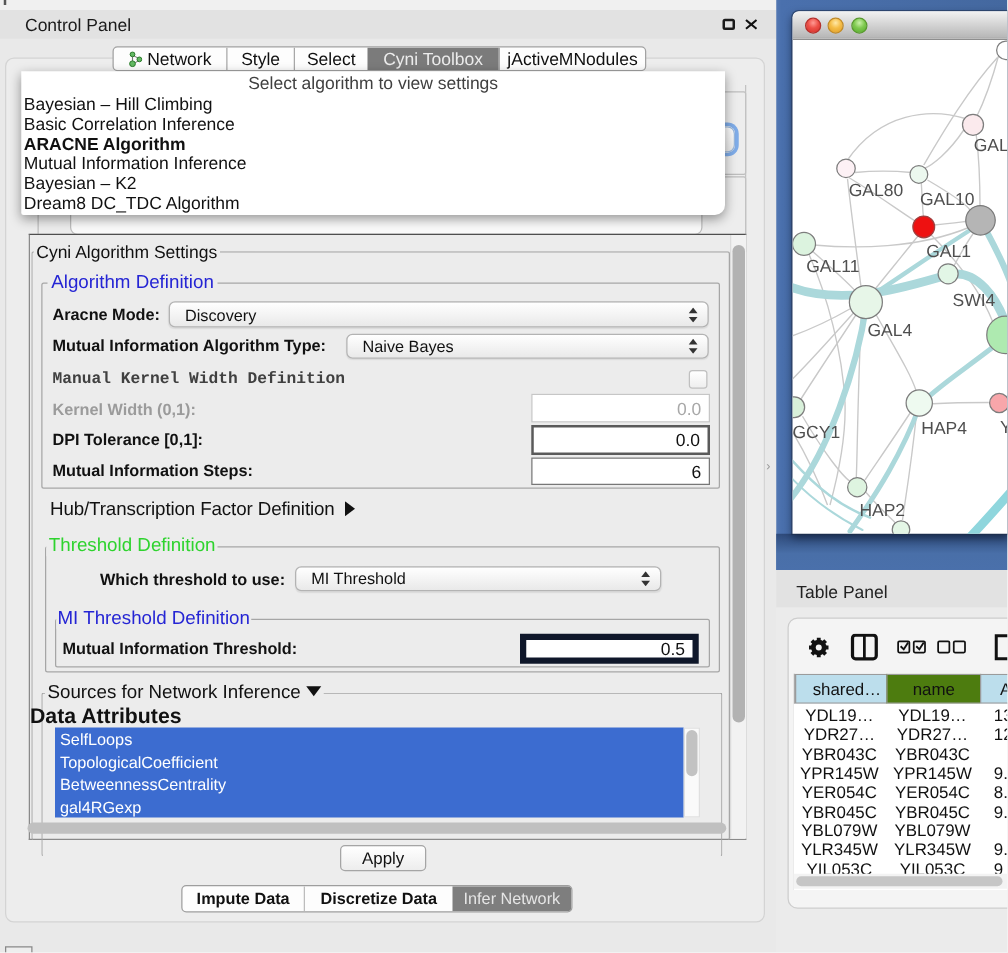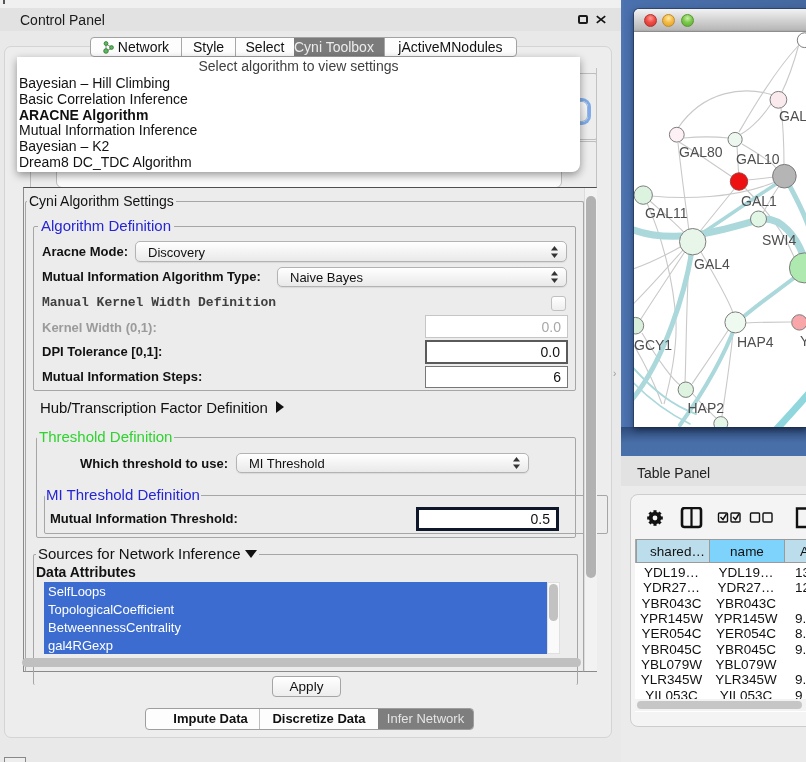--- a/index.html
+++ b/index.html
@@ -99,66 +99,66 @@
 </div>
 <div class="abs lbl" style="left:80px;top:456px;">Which threshold to use:</div>
 <div class="combo" style="left:236px;top:453px;width:291px;height:18px;">
   <span class="ct">MI Threshold</span>
   <svg class="arr" viewBox="0 0 9 12">
         <path d="M4.5 0 L8 4.5 L1 4.5 Z" fill="#333"></path>
         <path d="M4.5 12 L8 7.5 L1 7.5 Z" fill="#333"></path>
       </svg>
 </div>
 
-<div class="grp" style="left:44px;top:495px;width:522px;height:37px;padding-left:40px;">
+<div class="grp" style="left:44px;top:495px;width:522px;height:37px;">
   <div class="gt" style="color:#2525d4;left:0;padding:0 1px;font-size:15px;top:-10px;">MI Threshold Definition</div>
 </div>
 <div class="abs lbl" style="left:50px;top:511px;">Mutual Information Threshold:</div>
-<div class="fld" style="left:416px;top:507px;width:143px;height:24px;border:3px solid #0f172a;box-sizing:border-box;">
+<div class="fld" style="left:416px;top:507px;width:143px;height:24px;border:5px solid #0f172a;box-sizing:border-box;">
       <span>0.5</span>
     </div>
 
 <div class="grp" style="left:33px;top:554px;width:543px;height:130px;border-bottom:none;">
   <div class="gt" style="font-size:15px;left:2px;padding:0 2px;top:-10px;">Sources for Network Inference <span style="display:inline-block;width:0;height:0;border-left:6px solid transparent;border-right:6px solid transparent;border-top:8px solid #111;vertical-align:1px;"></span></div>
 </div>
-<div class="abs lbl" style="left:36px;top:565px;font-size:14px;">Data Attributes</div>
+<div class="abs lbl" style="left:24px;top:565px;font-size:17px;">Data Attributes</div>
 
 <div class="abs" style="left:44px;top:582px;width:503px;height:72px;background:#3c6cd0;color:#fff;font-size:13px;overflow:hidden;">
   <div style="padding:1px 0 0 4px;line-height:18px;">SelfLoops<br>TopologicalCoefficient<br>BetweennessCentrality<br>gal4RGexp</div>
 </div>
 <div class="abs" style="left:547px;top:582px;width:13px;height:72px;background:#fafafa;border:1px solid #e0e0e0;box-sizing:border-box;"></div>
 <div class="abs" style="left:549px;top:584px;width:9px;height:37px;background:#c2c2c2;border-radius:5px;"></div>
 
 <div class="abs" style="left:22px;top:658px;width:559px;height:9px;background:#c0c0c0;border-radius:5px;"></div>
 
 <div class="abs" style="left:584px;top:188px;width:13px;height:483px;background:#f2f2f2;border-left:1px solid #dcdcdc;box-sizing:border-box;"></div>
 <div class="abs" style="left:585.5px;top:196px;width:10px;height:382px;background:#b2b2b2;border-radius:6px;"></div>
 
 <div class="abs" style="left:272px;top:676px;width:67px;height:19px;border:1px solid #a5a5a5;border-radius:4px;background:linear-gradient(#fff,#ededed);text-align:center;font-size:13.5px;line-height:19px;">Apply</div>
 
-<div class="abs" style="left:145px;top:708px;width:311px;height:20px;border:1px solid #9e9e9e;border-radius:4px;background:#fdfdfd;overflow:hidden;display:flex;padding-left:16px;">
+<div class="abs" style="left:145px;top:708px;width:311px;height:20px;border:1px solid #9e9e9e;border-radius:4px;background:#fdfdfd;overflow:hidden;display:flex;">
   <div style="width:97px;text-align:center;font-size:13px;font-weight:bold;line-height:20px;border-right:1px solid #bdbdbd;">Impute Data</div>
   <div style="width:118px;text-align:center;font-size:13px;font-weight:bold;line-height:20px;">Discretize Data</div>
   <div style="flex:1;text-align:center;font-size:13px;line-height:20px;background:#7e7e7e;color:#e5e5e5;">Infer Network</div>
 </div>
 
 <div class="abs" style="left:4px;top:757px;width:20px;height:10px;border:1px solid #888;background:#eee;"></div>
 
 <div class="abs" style="left:90px;top:37px;width:425px;height:18px;border:1px solid #a2a2a2;border-radius:4px;background:#fdfdfd;overflow:hidden;display:flex;">
   <div style="width:90px;font-size:14px;line-height:18px;border-right:1px solid #a8a8a8;text-align:center;">
     <svg style="vertical-align:-2px" width="11" height="13" viewBox="0 0 11 13">
           <path d="M3 4 L3 8 M4.5 9.5 L8 7.5 M3.8 3.5 L7.5 5.5" stroke="#777" stroke-width=".9" fill="none"></path>
           <circle cx="3" cy="2.5" r="1.9" fill="#63b963" stroke="#2a7a2a" stroke-width=".8"></circle>
           <circle cx="3" cy="10" r="2.3" fill="#63b963" stroke="#2a7a2a" stroke-width=".8"></circle>
           <circle cx="8.5" cy="6.5" r="1.9" fill="#63b963" stroke="#2a7a2a" stroke-width=".8"></circle>
         </svg>
     Network</div>
   <div style="width:53px;font-size:14px;line-height:18px;border-right:1px solid #a8a8a8;text-align:center;">Style</div>
   <div style="width:58px;font-size:14px;line-height:18px;text-align:center;">Select</div>
-  <div style="width:90px;font-size:14px;line-height:18px;background:#7b7b7b;color:#ececec;text-align:left;">Cyni Toolbox</div>
+  <div style="width:105px;font-size:14px;line-height:18px;background:#7b7b7b;color:#ececec;text-align:center;">Cyni Toolbox</div>
   <div style="flex:1;font-size:14px;line-height:18px;border-left:1px solid #a8a8a8;text-align:center;">jActiveMNodules</div>
 </div>
 
 <div class="abs" style="left:17px;top:57px;width:563px;height:115px;background:#fff;border-radius:0 0 8px 2px;box-shadow:0 3px 9px rgba(0,0,0,.4);">
   <div style="position:absolute;left:0;right:0;top:1px;text-align:center;color:#404040;font-size:14px;">Select algorithm to view settings</div>
   <div style="position:absolute;left:2px;top:19px;font-size:14px;line-height:15.8px;white-space:nowrap;">
     Bayesian – Hill Climbing<br>
     Basic Correlation Inference<br>
     <b>ARACNE Algorithm</b><br>
     Mutual Information Inference<br>
@@ -284,21 +284,21 @@
         <path d="M88 10 L90.5 12.5 L94 7" stroke-width="1.5"></path>
     <rect x="105.5" y="6" width="9" height="9" rx="1"></rect>
         <rect x="118" y="6" width="9" height="9" rx="1"></rect>
   </g>
 
   <path d="M152 1.5 H162 L166 6 V20 H152 Z" fill="none" stroke="#111" stroke-width="2.4"></path>
 </svg>
 
 <div class="abs" style="left:635px;top:539px;width:171px;height:173px;background:#fff;border-left:1px solid #aaa;font-size:13.5px;overflow:hidden;">
   <div style="position:absolute;left:0;top:0;width:74px;height:24px;background:#bcdeec;border:1px solid #9b9b9b;box-sizing:border-box;text-align:center;line-height:23px;padding-left:9px;">shared…</div>
-  <div style="position:absolute;left:73px;top:0;width:76px;height:24px;background:#7dd3fc;border:1px solid #9b9b9b;box-sizing:border-box;text-align:center;line-height:23px;">name</div>
+  <div style="position:absolute;left:73px;top:0;width:76px;height:24px;background:#4d7c0f;border:1px solid #9b9b9b;box-sizing:border-box;text-align:center;line-height:23px;">name</div>
   <div style="position:absolute;left:148px;top:0;width:60px;height:24px;background:#bcdeec;border:1px solid #9b9b9b;box-sizing:border-box;padding-left:15px;line-height:23px;">A</div>
 </div>
 <div class="abs" id="tblrows" style="left:635px;top:563px;width:171px;height:149px;background:#fff;font-size:13.5px;overflow:hidden;">
 <div style="position:absolute;left:0;top:2.0px;width:73px;text-align:center;line-height:15.4px;">YDL19…</div>
       <div style="position:absolute;left:73px;top:2.0px;width:76px;text-align:center;line-height:15.4px;">YDL19…</div>
       <div style="position:absolute;left:160px;top:2.0px;line-height:15.4px;">13</div>
 <div style="position:absolute;left:0;top:17.35px;width:73px;text-align:center;line-height:15.4px;">YDR27…</div>
       <div style="position:absolute;left:73px;top:17.35px;width:76px;text-align:center;line-height:15.4px;">YDR27…</div>
       <div style="position:absolute;left:160px;top:17.35px;line-height:15.4px;">12</div>
 <div style="position:absolute;left:0;top:32.7px;width:73px;text-align:center;line-height:15.4px;">YBR043C</div>

